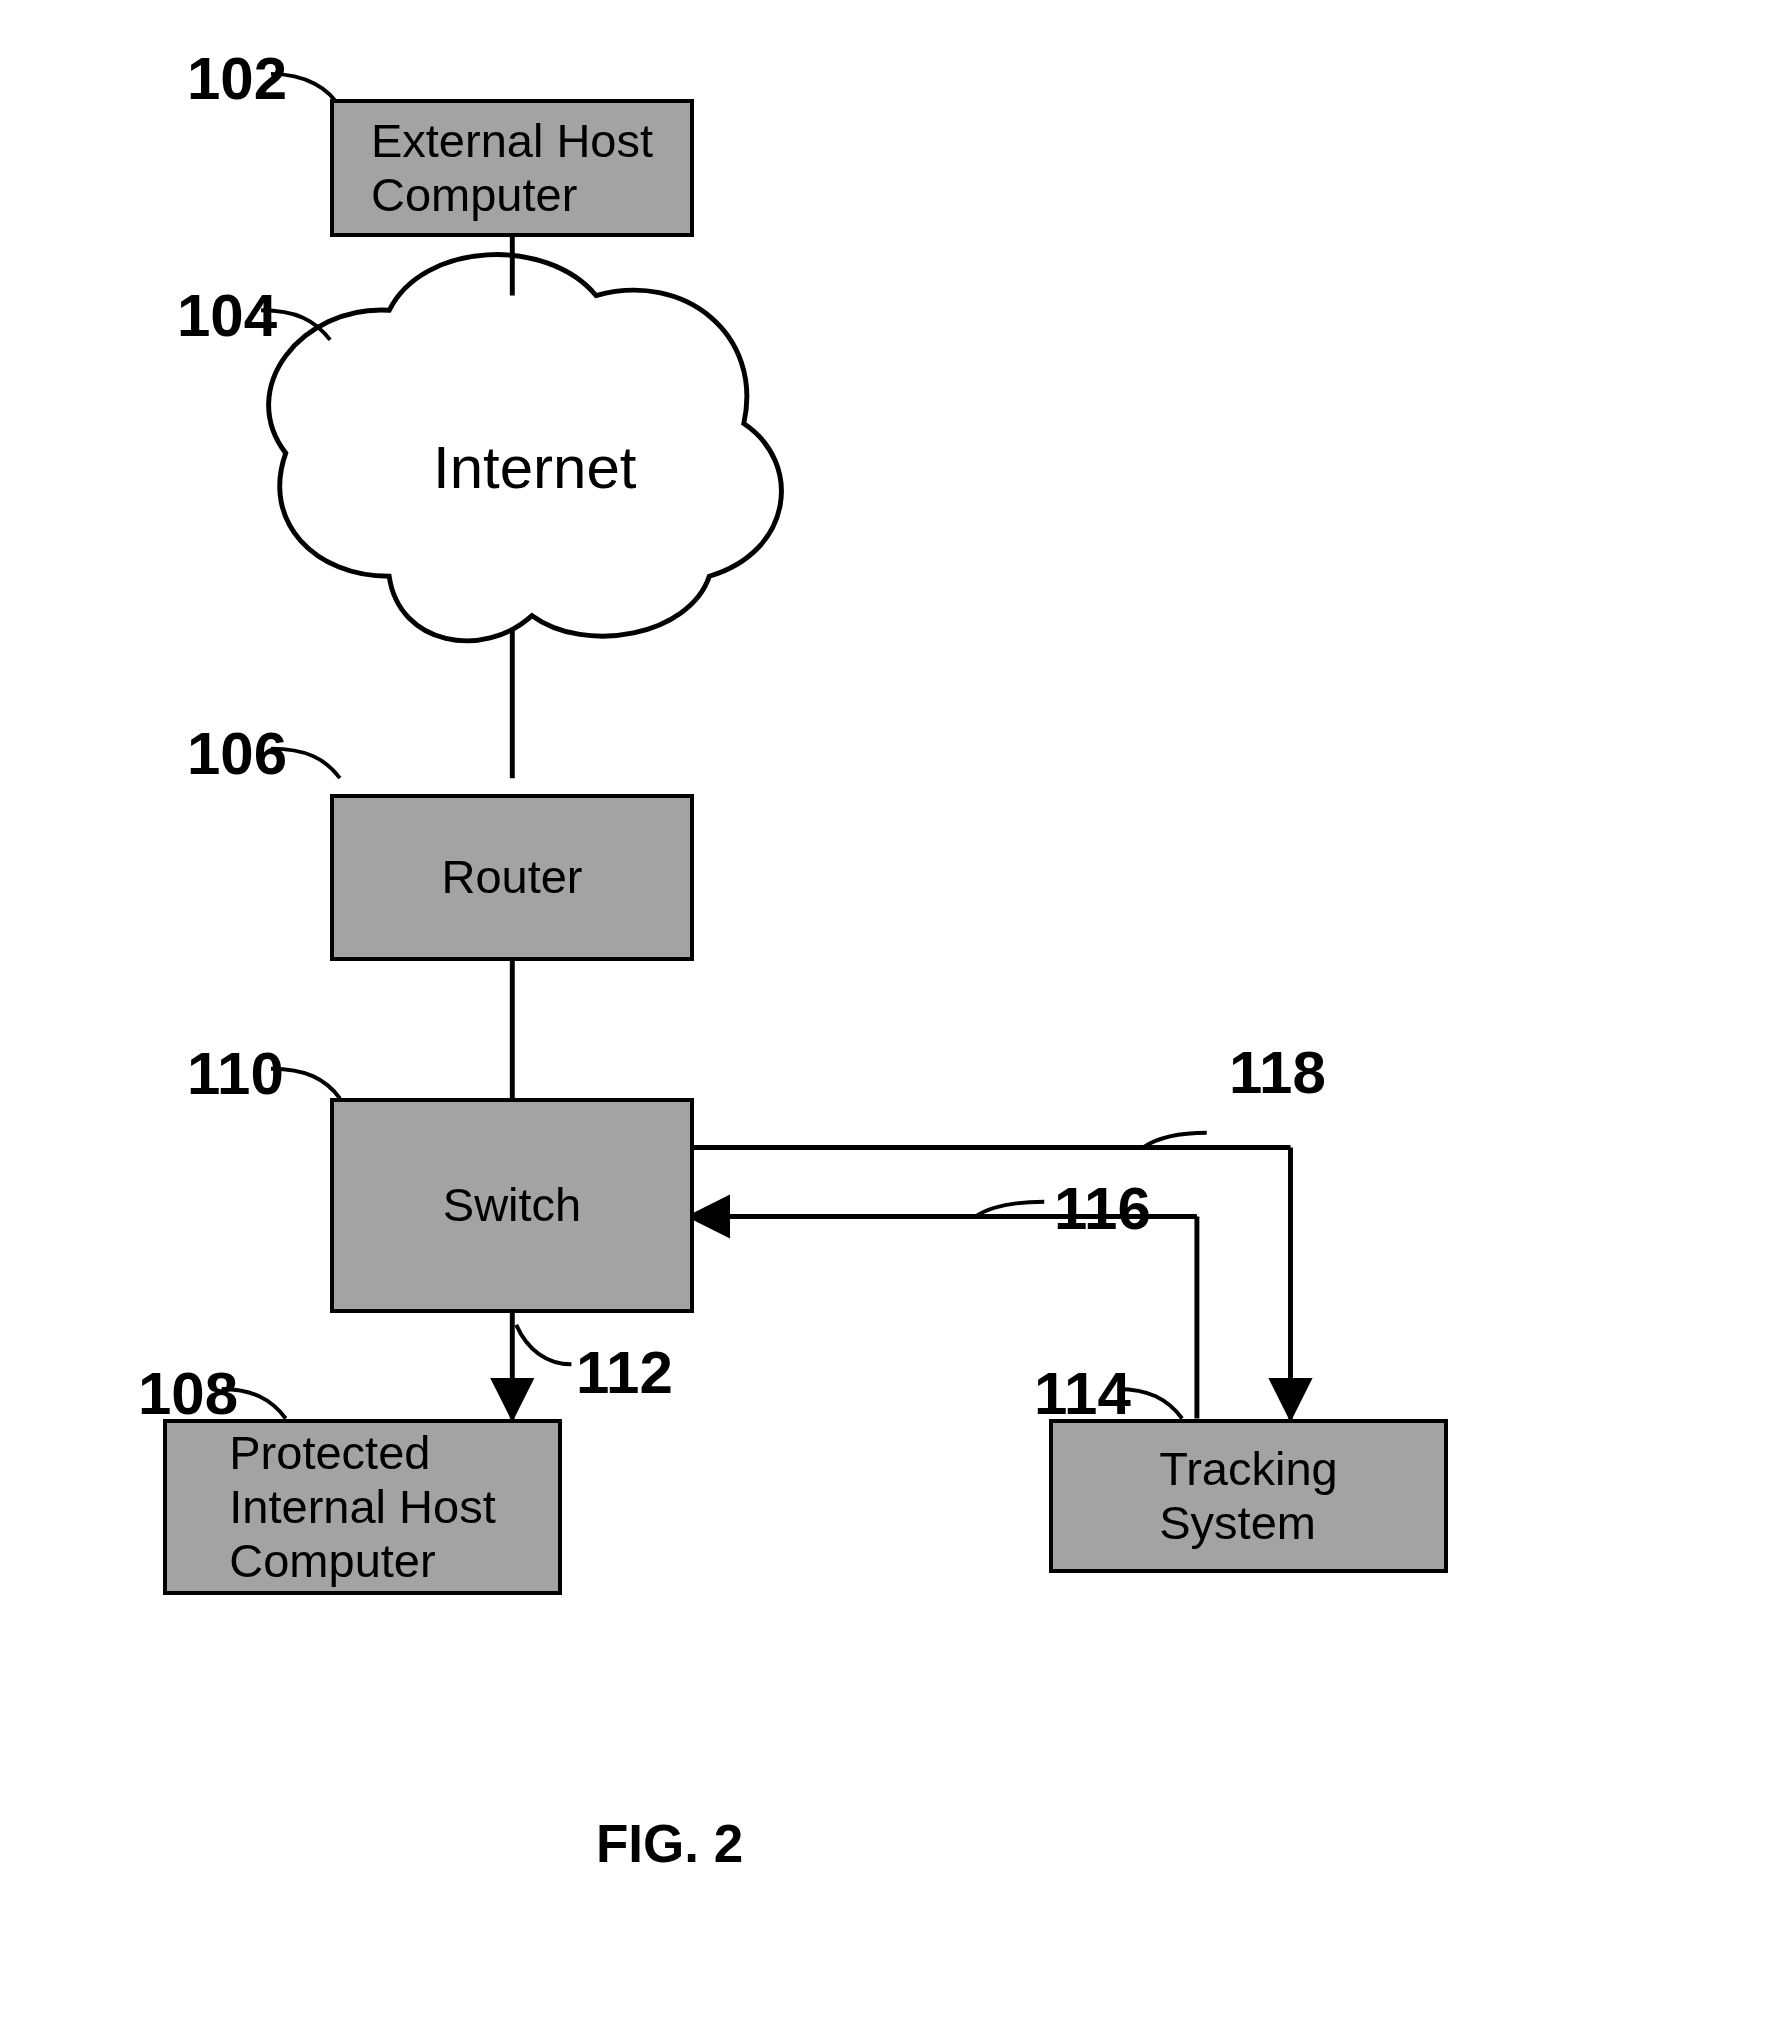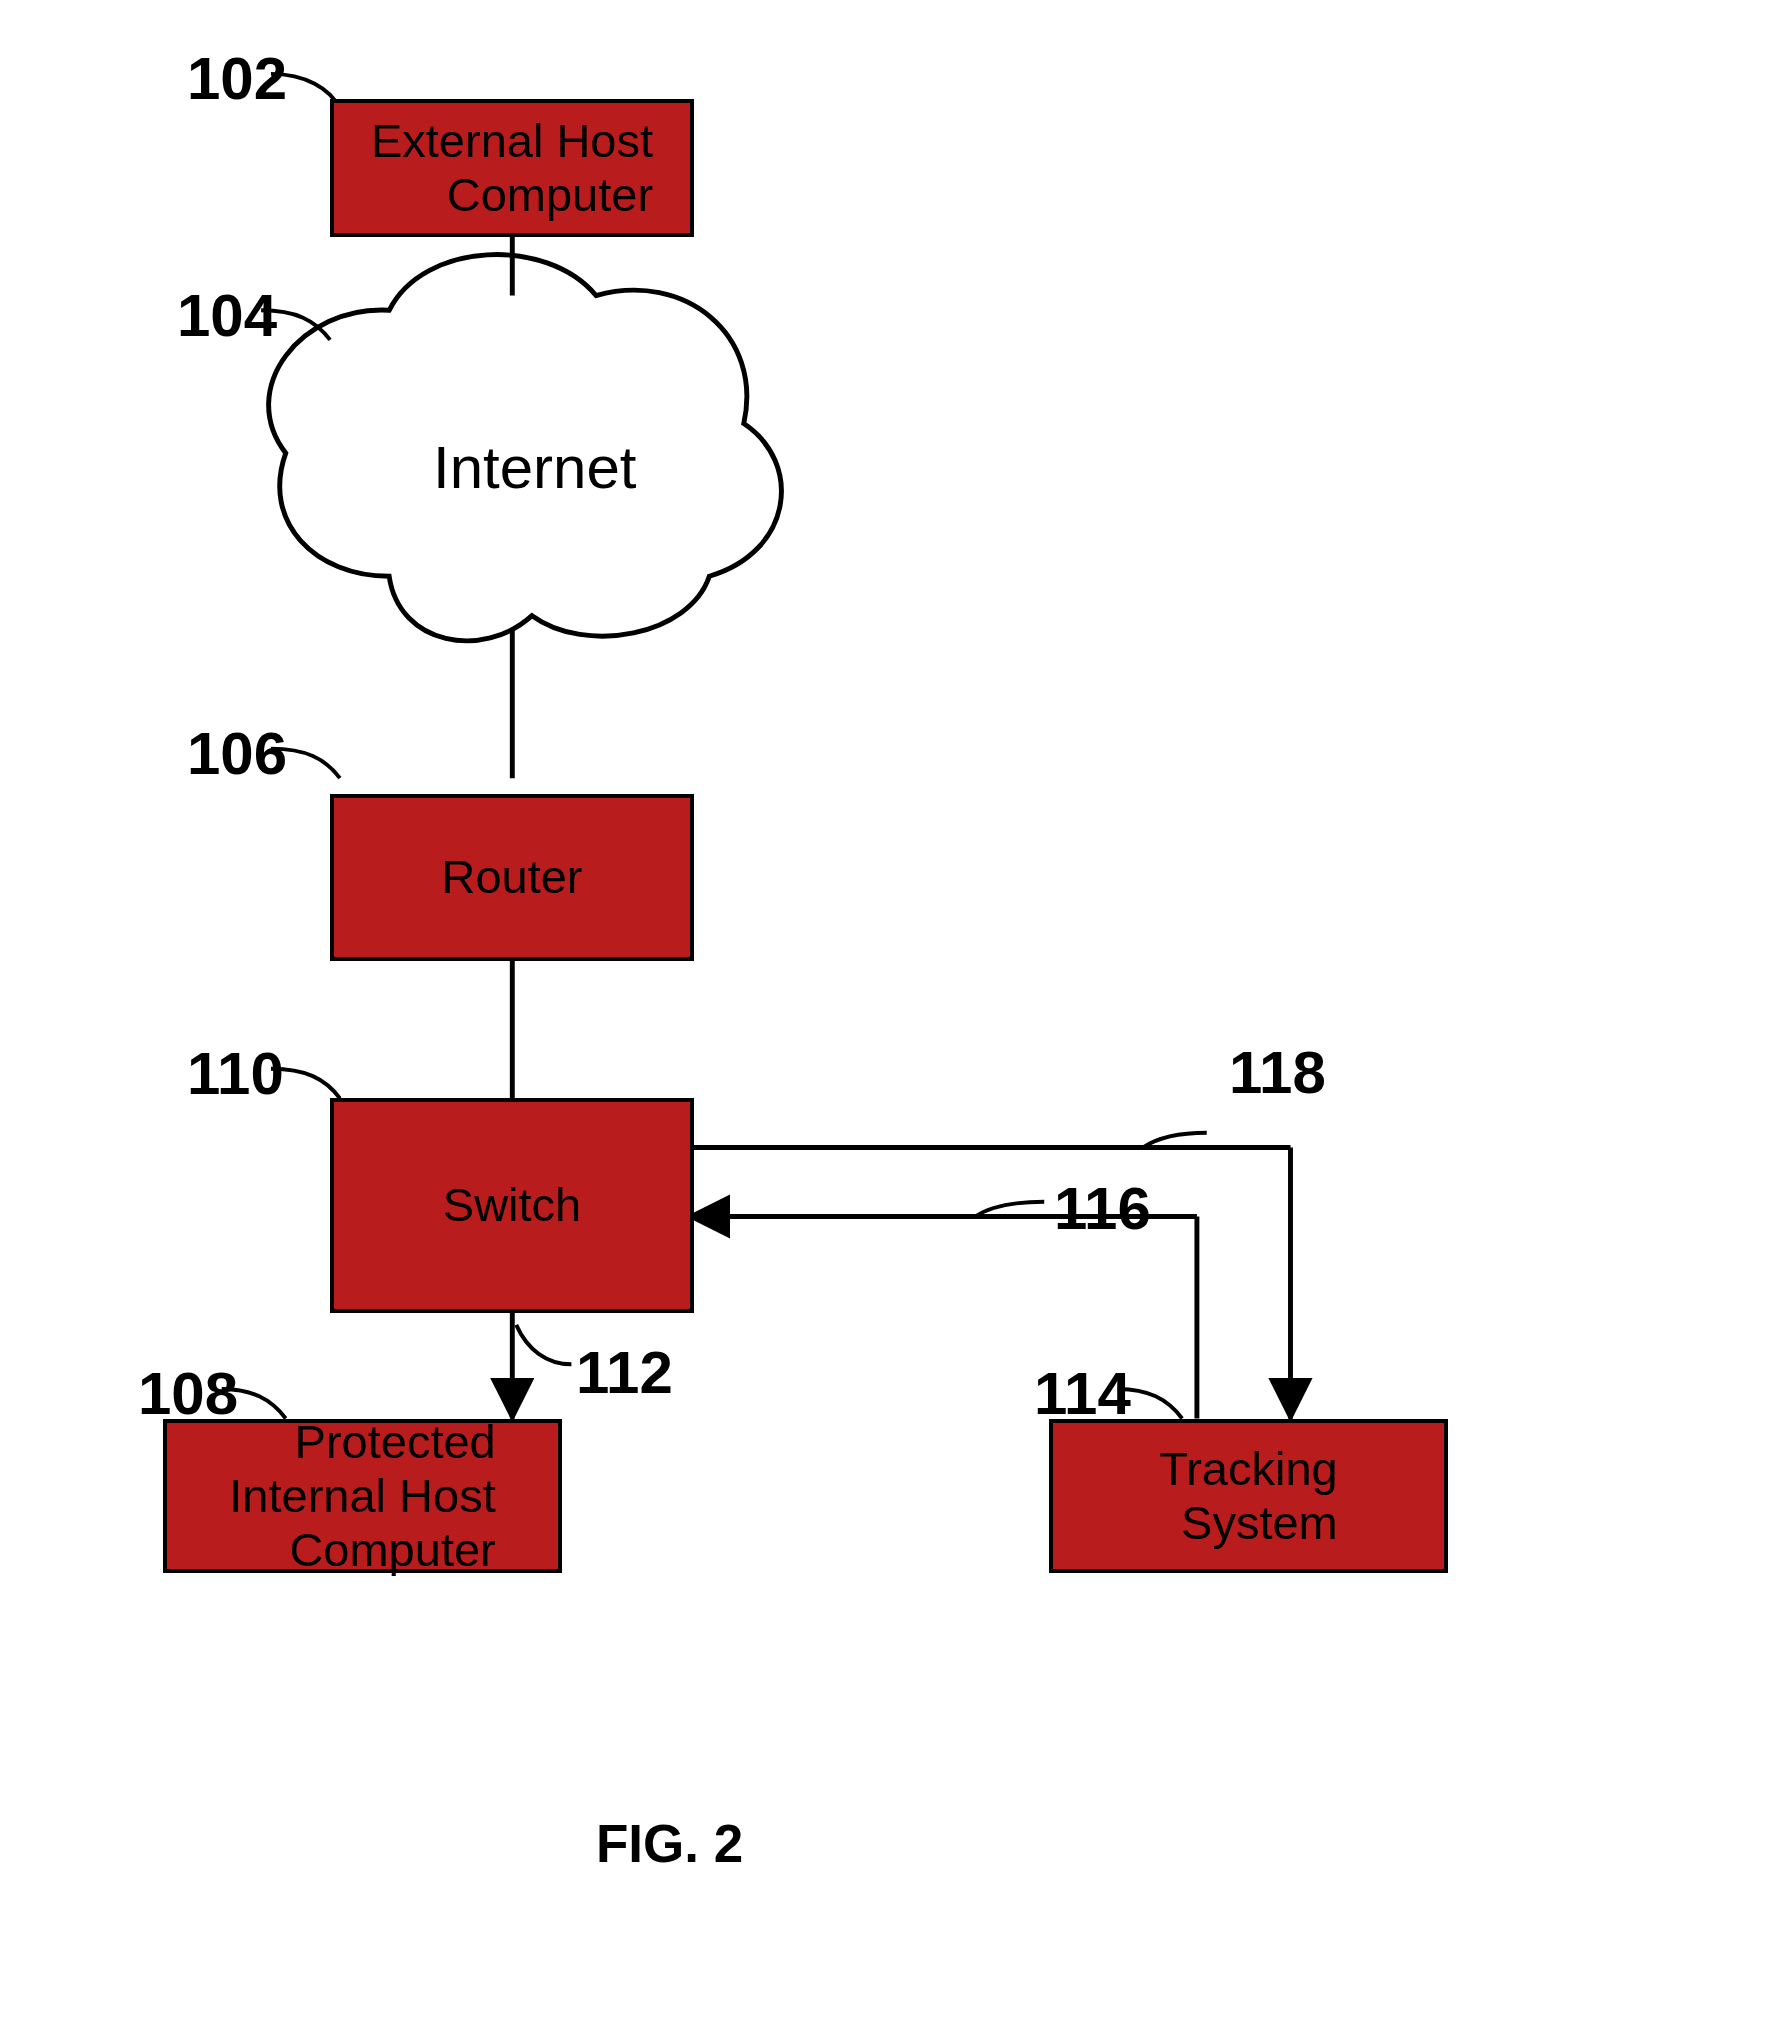--- a/index.html
+++ b/index.html
@@ -10,25 +10,25 @@
   }
   .canvas {
     position: relative;
     width: 1789px;
     height: 2043px;
     background: #ffffff;
   }
   .box {
     position: absolute;
     border: 4.9px solid #000;
-    background: #b91c1c;
+    background: #a3a3a3;
     display: flex;
     align-items: center;
     justify-content: center;
-    text-align: right;
+    text-align: left;
     line-height: 1.15;
     box-sizing: border-box;
   }
   .box span {
     font-size: 47px;
     font-weight: 400;
   }
   .ref {
     position: absolute;
     font-size: 60px;
@@ -122,21 +122,21 @@
   <div class="box" style="left:330px; top:778px; width:364px; height:167px;margin-top:16px;">
     <span>Router</span>
   </div>
   <div class="ref" style="left:187px; top:719px;">106</div>
 
   <div class="box" style="left:330px; top:1098px; width:364px; height:215px;">
     <span>Switch</span>
   </div>
   <div class="ref" style="left:187px; top:1039px;">110</div>
 
-  <div class="box" style="left:163px; top:1419px; width:399px; height:154px;">
+  <div class="box" style="left:163px; top:1419px; width:399px; height:176px;">
     <span>Protected<br>Internal Host<br>Computer</span>
   </div>
   <div class="ref" style="left:138px; top:1359px;">108</div>
   <div class="ref" style="left:576px; top:1338px;">112</div>
 
   <div class="box" style="left:1049px; top:1419px; width:399px; height:154px;">
     <span>Tracking<br>System</span>
   </div>
   <div class="ref" style="left:1034px; top:1359px;">114</div>
   <div class="ref" style="left:1054px; top:1174px;">116</div>

